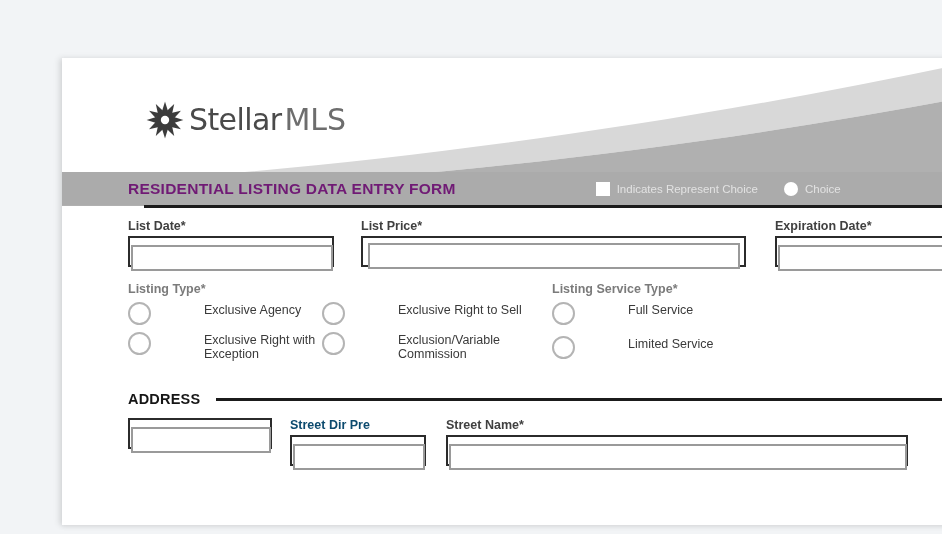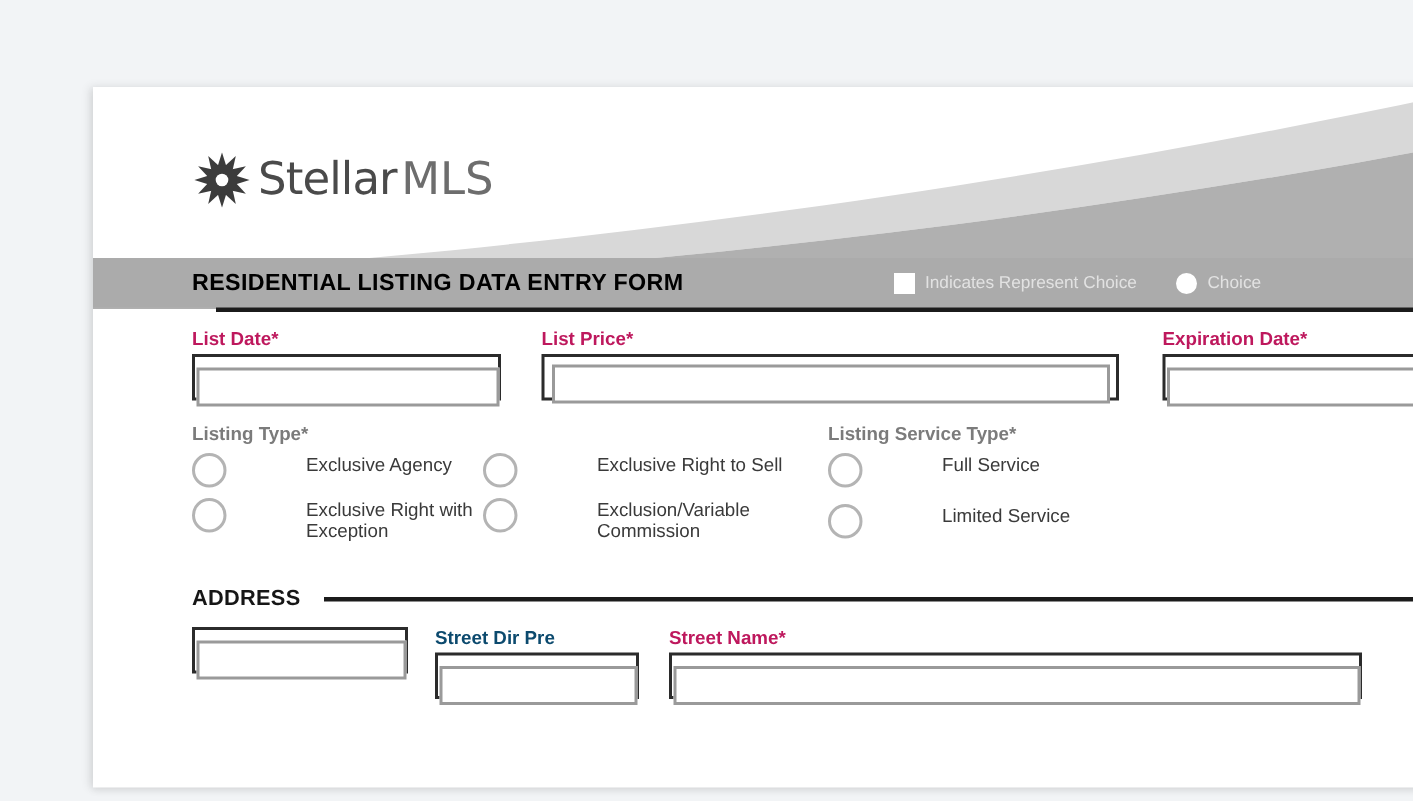--- a/index.html
+++ b/index.html
@@ -33,21 +33,21 @@
     position: absolute;
     left: 0; top: 0;
     width: 100%;
     height: 148px;
     pointer-events: none;
   }
 
   
   #logo-block {
     position: absolute;
-    left: 66px;
+    left: 83px;
     top: 42px;
     display: flex;
     align-items: center;
     gap: 4px;
   }
   #logo-mark { display: block; }
   #logo-wordmark {
     font-family: "DejaVu Sans", sans-serif;
     font-size: 30px;
     letter-spacing: -0.6px;
@@ -66,21 +66,21 @@
     position: absolute;
     left: 0;
     top: 114px;
     width: 100%;
     height: 33px;
     background: #ababab;
     display: flex;
     align-items: center;
   }
   #form-title {
-    color: #000000;
+    color: #701a75;
     font-size: 15.5px;
     font-weight: bold;
     letter-spacing: 0.25px;
     margin-left: 66px;
     white-space: nowrap;
   }
   #legend {
     display: flex;
     align-items: center;
     margin-left: 140px;
@@ -140,21 +140,21 @@
     display: flex;
     margin-left: 66px;
     margin-top: 11px;
   }
 
   .field { margin-right: 0; }
 
   .field-label {
     font-size: 12.5px;
     font-weight: bold;
-    color: #be185d;
+    color: #404040;
     margin-bottom: 3px;
     white-space: nowrap;
   }
   .field-label.dark { color: #0c4a6e; }
 
   
   .textbox {
     position: relative;
     height: 31px;
     box-sizing: border-box;

